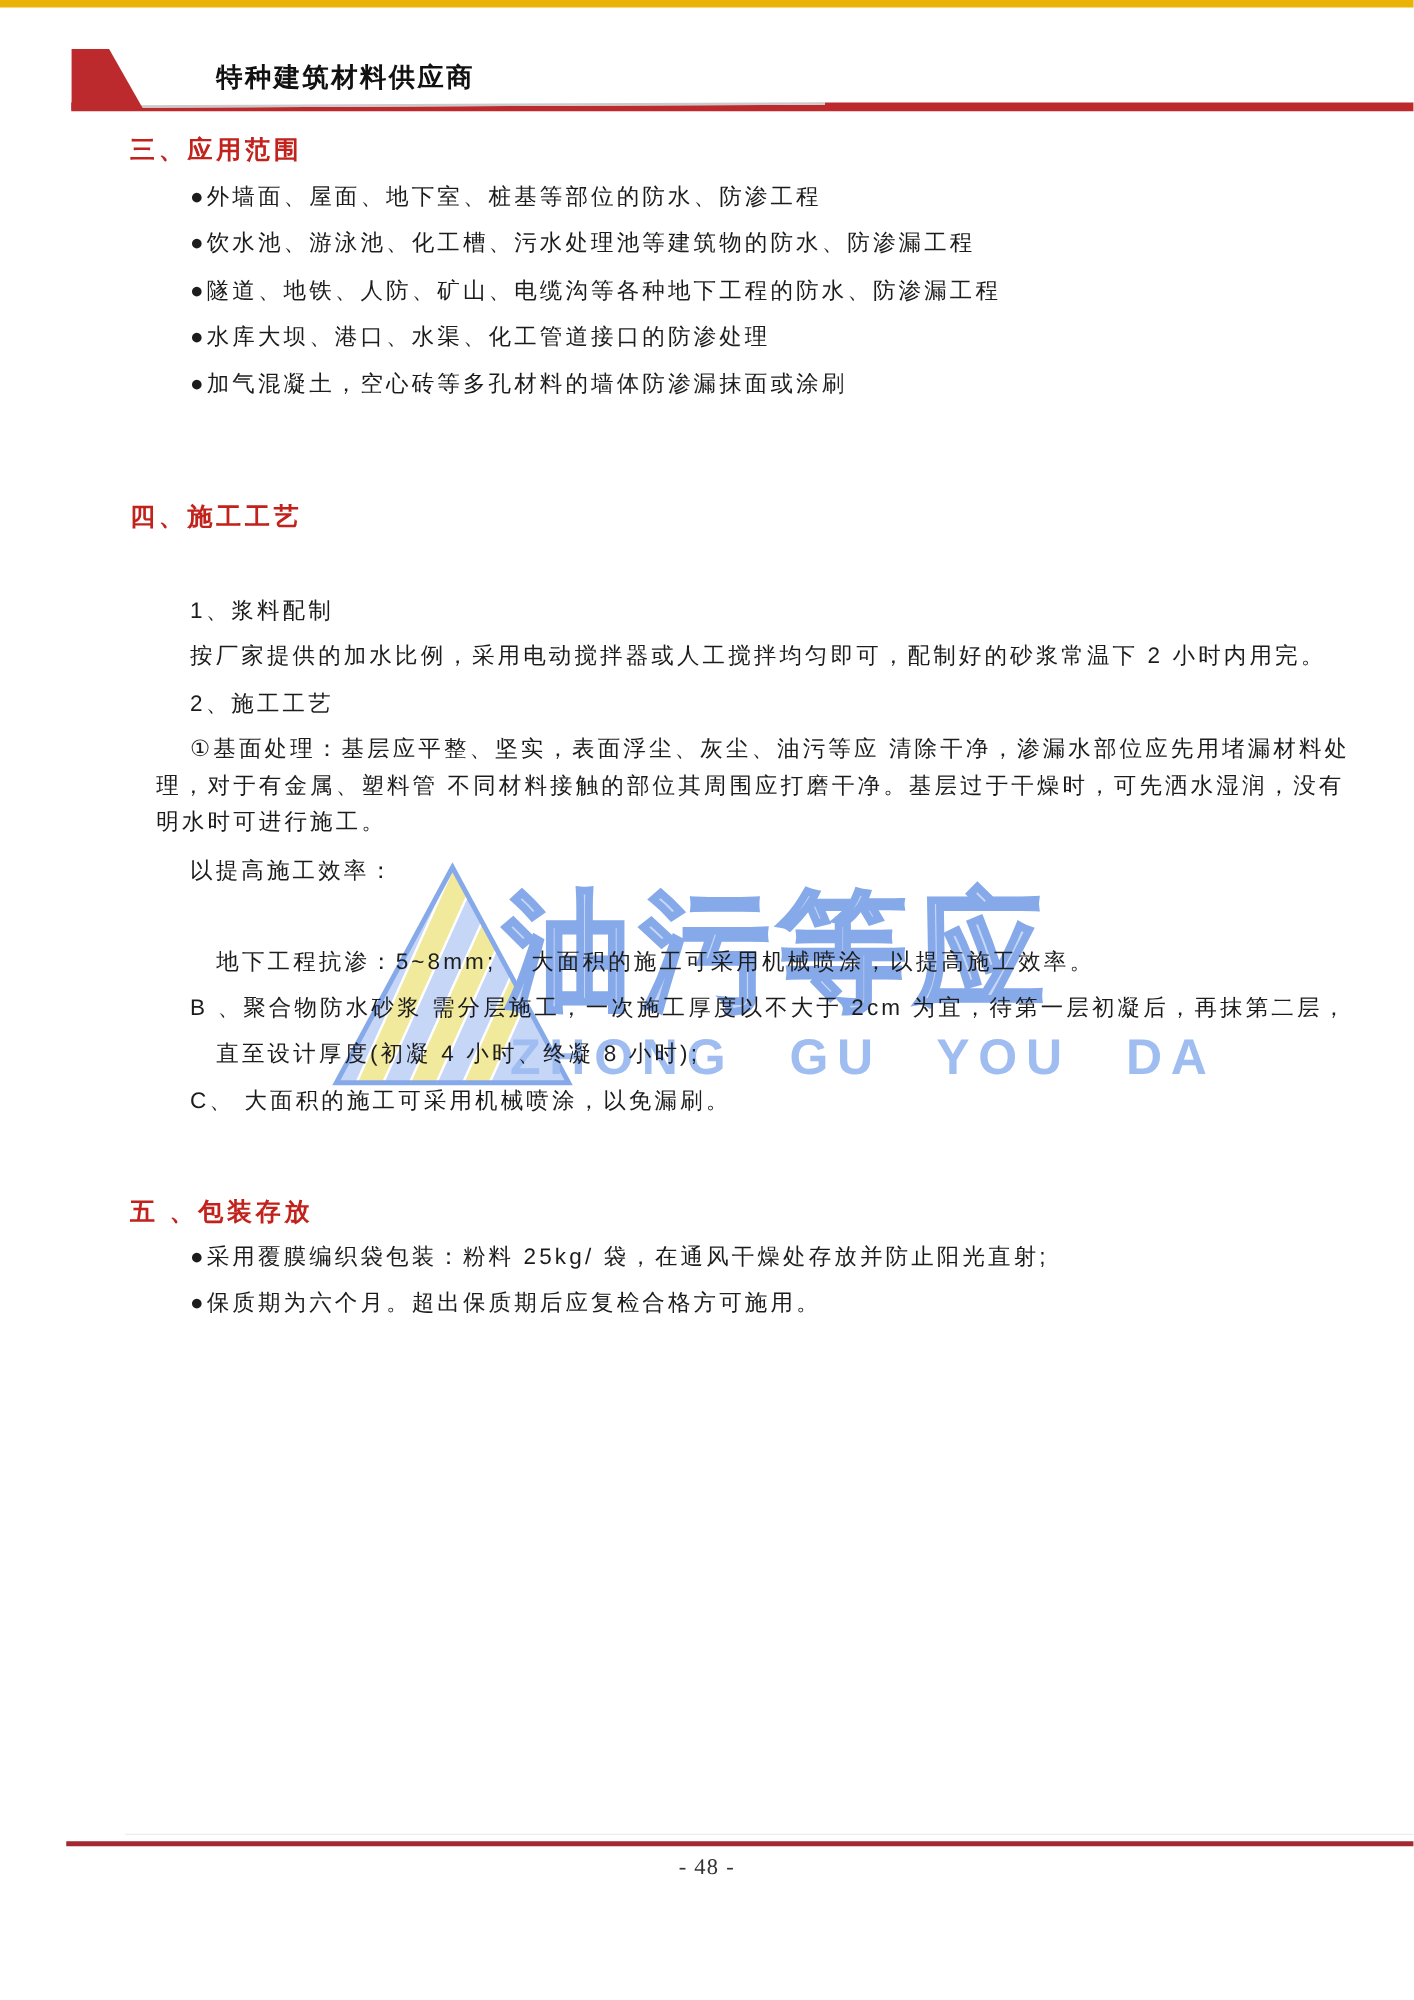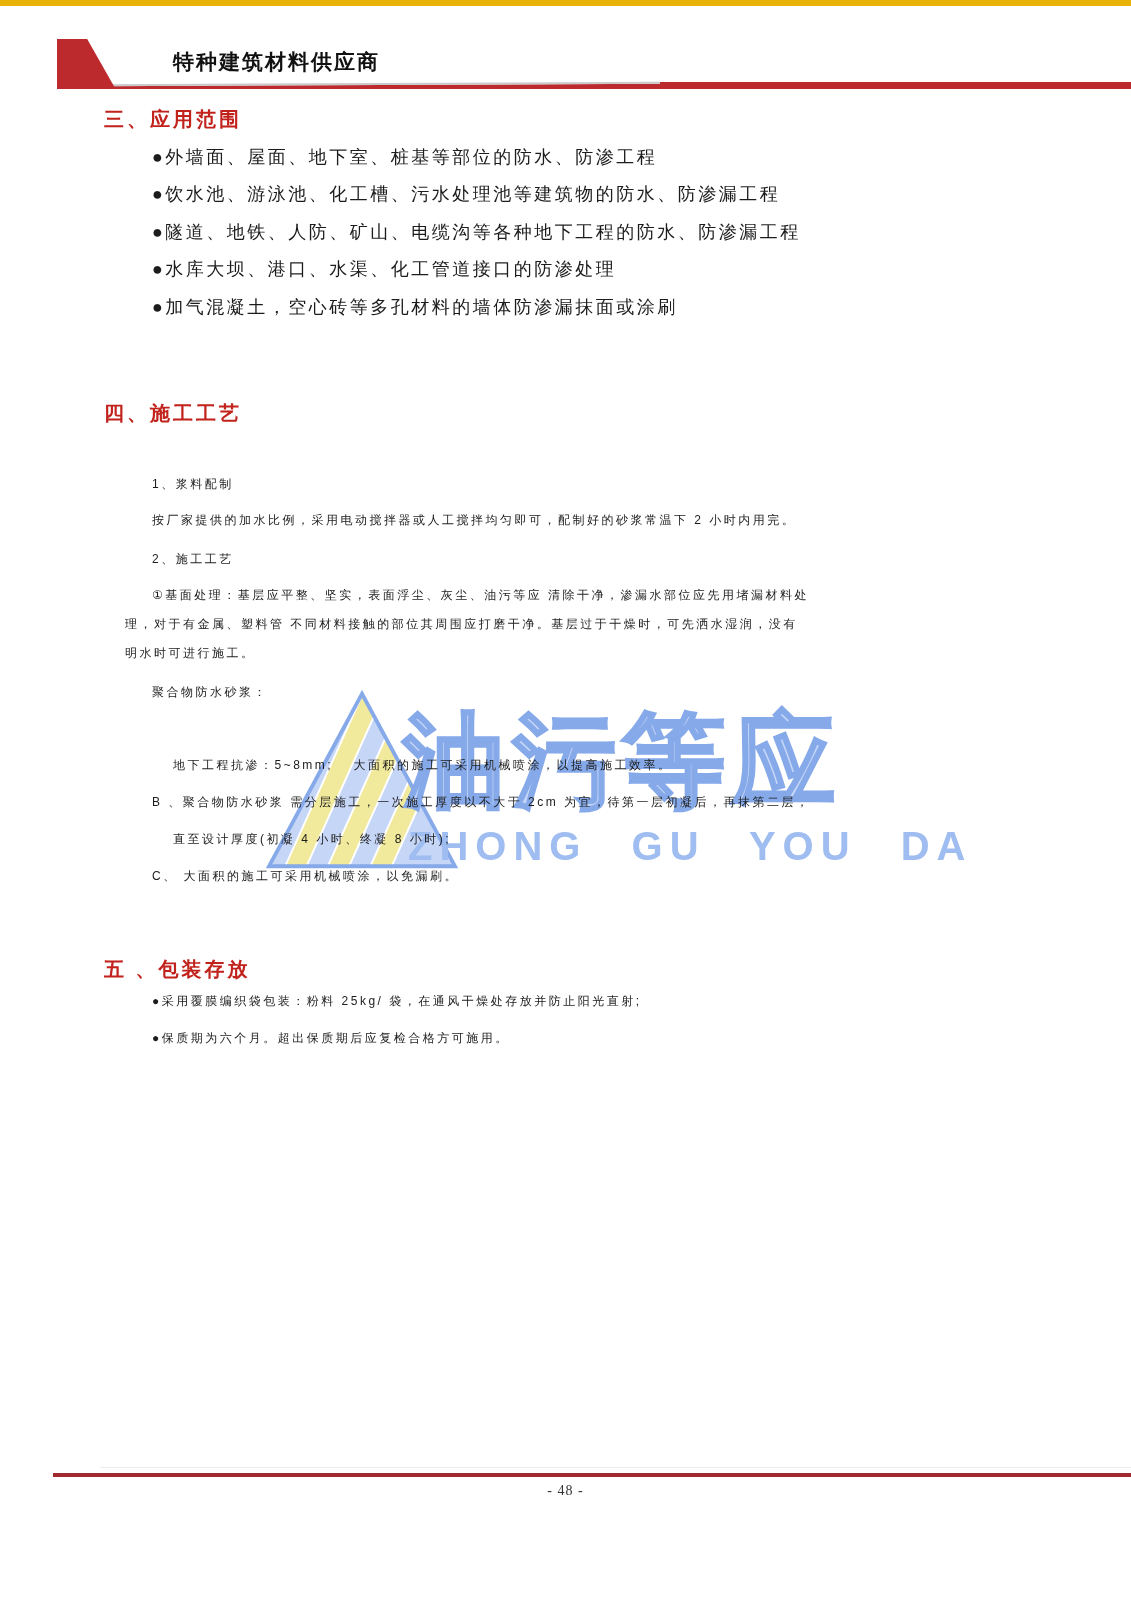--- a/index.html
+++ b/index.html
@@ -43,37 +43,37 @@
   .tri-band{fill:var(--watermark_yellow,#f1e99b);stroke:#ffffff;stroke-width:2;}
   
   .content{position:absolute;left:0;top:0;width:100%;height:100%;z-index:2;margin-left:40px;}
   .h-red{
     position:absolute;margin:0;font-size:20px;font-weight:bold;
     color:var(--heading_red,#c2221c);letter-spacing:3px;white-space:pre;
   }
   #h-s3{left:64px;top:100px;}
   #h-s4{left:64px;top:394px;}
   #h-s5{left:64px;top:950px;}
-  .line{position:absolute;font-size:12px;letter-spacing:2.5px;white-space:pre;color:var(--text_color,#1c1c1c);text-align:center;}
+  .line{position:absolute;font-size:18px;letter-spacing:2.5px;white-space:pre;color:var(--text_color,#1c1c1c);text-align:center;}
   .x1{left:112px;} .x2{left:85px;} .x3{left:133px;}
   ul.blist{list-style:none;margin:0;padding:0;position:absolute;left:112px;top:139px;}
   ul.blist li{font-size:18px;letter-spacing:2.5px;white-space:pre;height:19px;margin-bottom:18.4px;}
   
   #l0{top:470px;} #l1{top:506px;} #l2{top:545px;}
   #l3{top:581px;} #l4{top:610px;} #l5{top:639px;}
   #l6{top:678px;} #l7{top:714px;} #l8{top:751px;}
   #l9{top:788px;} #l10{top:825px;} #l11{top:862px;} #l12{top:899px;}
   
   #s5b0{top:987px;} #s5b1{top:1024px;}
   
   .ftr-hairline{position:absolute;left:100px;top:1461px;width:1031px;height:1px;background:#ececec;}
   .ftr-bar{position:absolute;left:53px;top:1467px;width:1078px;height:4px;background:var(--footer_red,#a12930);}
   .ftr-page{
     position:absolute;left:0;top:1477px;width:100%;text-align:center;
-    font-size:14px;color:#333;letter-spacing:1px;
+    font-size:18px;color:#333;letter-spacing:1px;
     font-family:"Liberation Serif","DejaVu Serif",serif;
   }
 </style>
 </head>
 <body>
 
 <div class="page">
 
   <div class="hdr-bar"></div>
   <div class="hdr-white-ribbon"></div>
@@ -108,21 +108,21 @@
       <li>●加气混凝土，空心砖等多孔材料的墙体防渗漏抹面或涂刷</li>
     </ul>
 
     <h2 class="h-red" id="h-s4">四、施工工艺</h2>
     <div class="line x1" id="l0">1、浆料配制</div>
     <div class="line x1" id="l1">按厂家提供的加水比例，采用电动搅拌器或人工搅拌均匀即可，配制好的砂浆常温下 2 小时内用完。</div>
     <div class="line x1" id="l2">2、施工工艺</div>
     <div class="line x1" id="l3">①基面处理：基层应平整、坚实，表面浮尘、灰尘、油污等应 清除干净，渗漏水部位应先用堵漏材料处</div>
     <div class="line x2" id="l4">理，对于有金属、塑料管 不同材料接触的部位其周围应打磨干净。基层过于干燥时，可先洒水湿润，没有</div>
     <div class="line x2" id="l5">明水时可进行施工。</div>
-    <div class="line x1" id="l6">聚合物防水砂浆：</div>
+    <div class="line x1" id="l6">以提高施工效率：</div>
     <div class="line x3" id="l8">地下工程抗渗：5~8mm;　 大面积的施工可采用机械喷涂，以提高施工效率。</div>
     <div class="line x1" id="l9">B 、聚合物防水砂浆 需分层施工，一次施工厚度以不大于 2cm 为宜，待第一层初凝后，再抹第二层，</div>
     <div class="line x3" id="l10">直至设计厚度(初凝 4 小时、终凝 8 小时);</div>
     <div class="line x1" id="l11">C、 大面积的施工可采用机械喷涂，以免漏刷。</div>
 
     <h2 class="h-red" id="h-s5">五 、包装存放</h2>
     <div class="line x1" id="s5b0">●采用覆膜编织袋包装：粉料 25kg/ 袋，在通风干燥处存放并防止阳光直射;</div>
     <div class="line x1" id="s5b1">●保质期为六个月。超出保质期后应复检合格方可施用。</div>
   </div>
 

